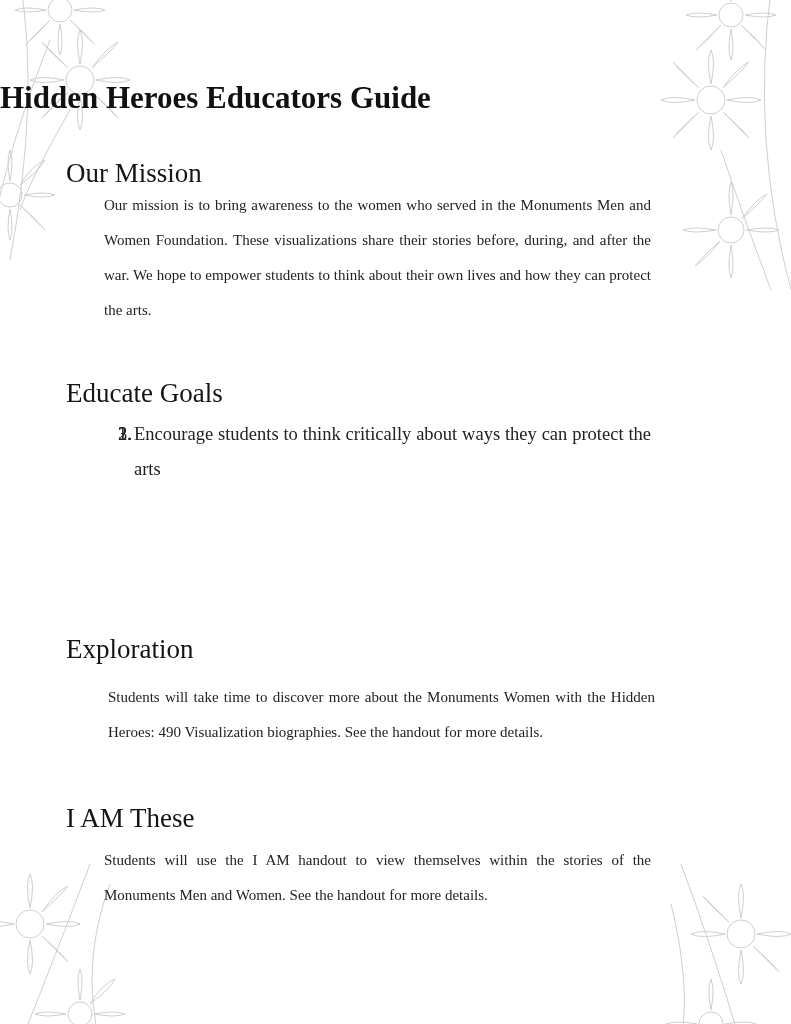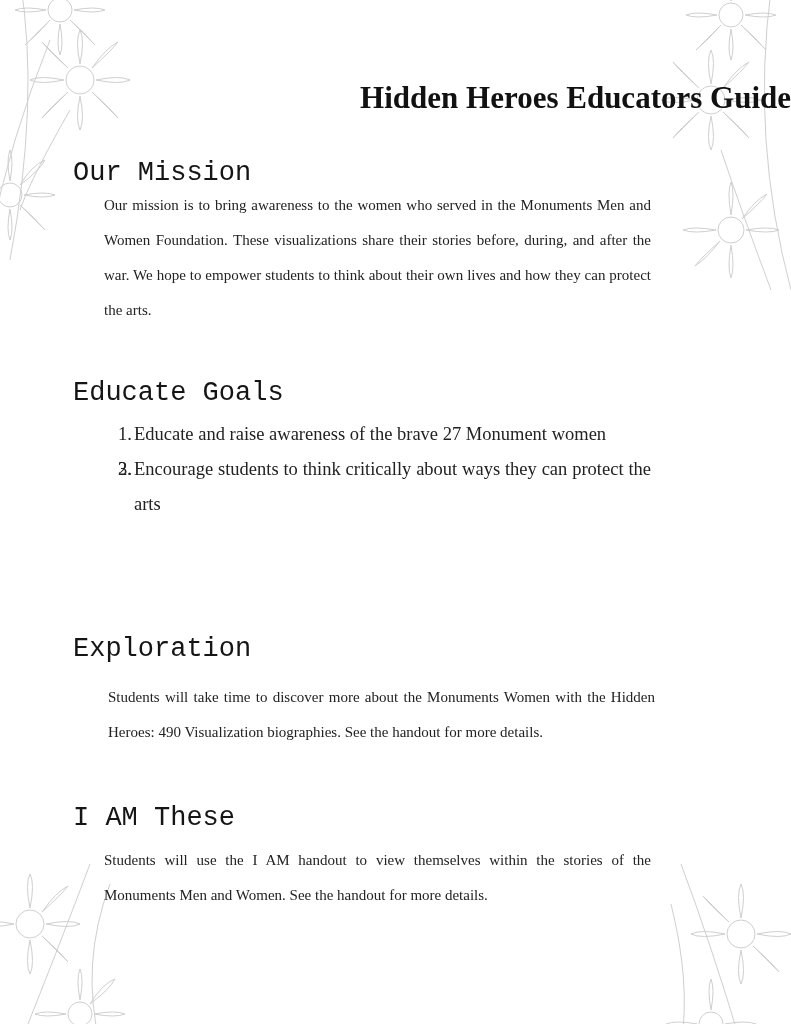--- a/index.html
+++ b/index.html
@@ -1,20 +1,20 @@
 <!DOCTYPE html>
 <html><head>
 <meta charset="utf-8">
 <style>
   html, body { margin:0; padding:0; }
   body { width:791px; height:1024px; background:#ffffff; position:relative; overflow:hidden; font-family:"DejaVu Serif", serif; color:#1a1a1a; }
   .floral { position:absolute; pointer-events:none; }
   .floral svg { display:block; }
-  h1.title { position:absolute; left:0; width:791px; top:80px; margin:0; text-align:right; font-family:"Liberation Serif", serif; font-weight:bold; font-size:31px; color:#111; }
-  .sec-head { position:absolute; left:73px; margin:0; font-family:Liberation Mono, monospace; font-weight:normal; font-size:27px; color:#151515; }
+  h1.title { position:absolute; left:0; width:791px; top:80px; margin:0; text-align:left; font-family:"Liberation Serif", serif; font-weight:bold; font-size:31px; color:#111; }
+  .sec-head { position:absolute; left:66px; margin:0; font-family:Liberation Serif, serif; font-weight:normal; font-size:27px; color:#151515; }
   .para { position:absolute; margin:0; font-family:"Liberation Serif", serif; font-size:15px; line-height:35px; text-align:justify; color:#222; }
   .goals { position:absolute; left:118px; width:533px; margin:0; padding:0; list-style:none; font-family:"Liberation Serif", serif; font-size:18.5px; line-height:35px; color:#222; }
   .goals li { position:relative; padding-left:16px; text-align:justify; text-align-last:left; }
   .goals li .num { position:absolute; left:0; top:0; }
 </style>
 </head>
 <body>
 
 <div class="floral" style="left:-30px;top:-20px;">
   <svg width="180" height="300" viewBox="0 0 180 300" fill="none" stroke="#cfcfcf" stroke-width="1">
@@ -135,21 +135,21 @@
   </svg>
 </div>
 
 <h1 class="title">Hidden Heroes Educators Guide</h1>
 
 <h2 class="sec-head" style="top:158px;">Our Mission</h2>
 <p class="para" style="left:104px;width:547px;top:188px;">Our mission is to bring awareness to the women who served in the Monuments Men and Women Foundation. These visualizations share their stories before, during, and after the war. We hope to empower students to think about their own lives and how they can protect the arts.</p>
 
 <h2 class="sec-head" style="top:378px;">Educate Goals</h2>
 <ol class="goals" style="top:417px;">
-  <li><span class="num">1.</span><span>Educate and raise awareness of the brave 27 Monument women</span></li>
+  <li><span class="num">1.</span></li>
   <li><span class="num">2.</span></li>
   <li><span class="num">3.</span><span>Encourage students to think critically about ways they can protect the arts</span></li>
 </ol>
 
 <h2 class="sec-head" style="top:634px;">Exploration</h2>
 <p class="para" style="left:108px;width:547px;top:680px;">Students will take time to discover more about the Monuments Women with the Hidden Heroes: 490 Visualization biographies. See the handout for more details.</p>
 
 <h2 class="sec-head" style="top:803px;">I AM These</h2>
 <p class="para" style="left:104px;width:547px;top:843px;">Students will use the I AM handout to view themselves within the stories of the Monuments Men and Women. See the handout for more details.</p>
 

